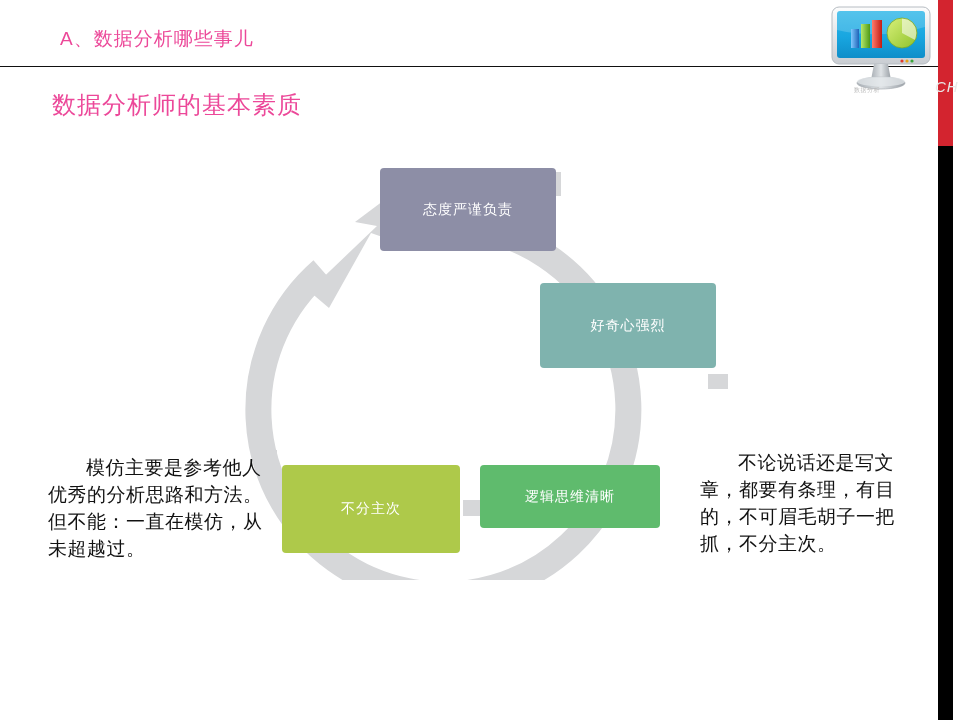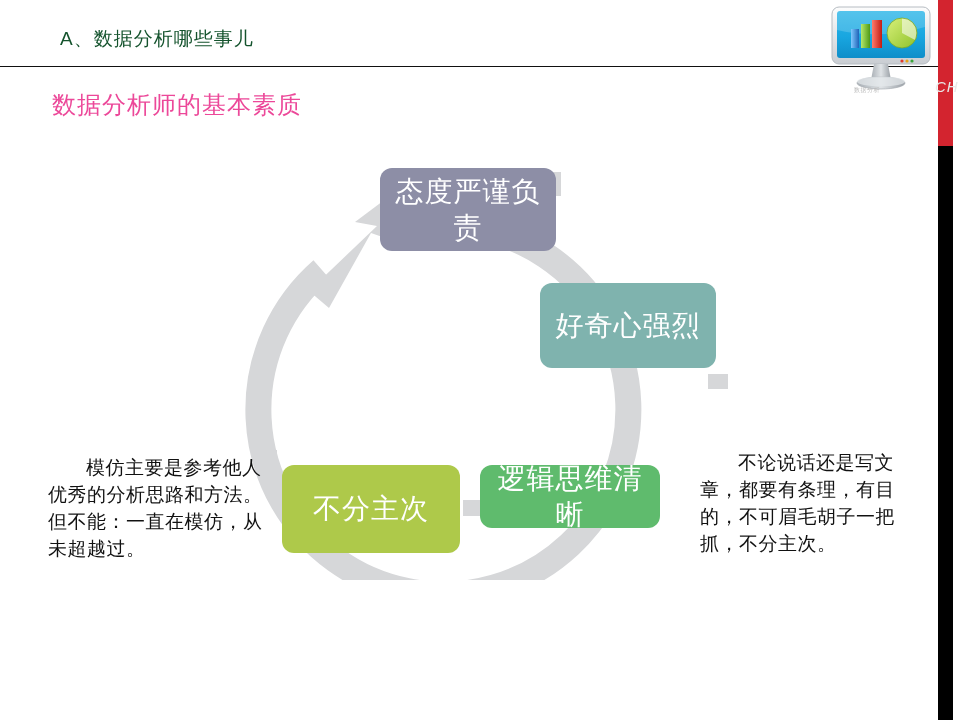--- a/index.html
+++ b/index.html
@@ -34,21 +34,21 @@
     background: #000000;
   }
 
   
   #header-kicker {
     position: absolute;
     left: 60px;
     top: 26px;
     font-size: 19px;
     letter-spacing: 1px;
-    color: #14532d;
+    color: #ec4899;
     white-space: nowrap;
   }
   #header-rule {
     position: absolute;
     left: 0;
     top: 66px;
     width: 938px;
     height: 0;
     border-top: 1.6px solid #111111;
   }
@@ -100,27 +100,27 @@
     height: 430px;
   }
   #cycle-ring {
     position: absolute;
     left: 0;
     top: 0;
   }
 
   .node {
     position: absolute;
-    border-radius: 12px;
+    border-radius: 4px;
     display: flex;
     align-items: center;
     justify-content: center;
     text-align: center;
     color: #ffffff;
-    font-size: 28px;
+    font-size: 14px;
     line-height: 1.28;
     letter-spacing: 1px;
     padding: 15px 8px;
     box-sizing: border-box;
   }
   #node-0 { 
     left: 175px; top: 18px; width: 176px; height: 83px;
     background: #8d8ea6;
   }
   #node-1 { 

